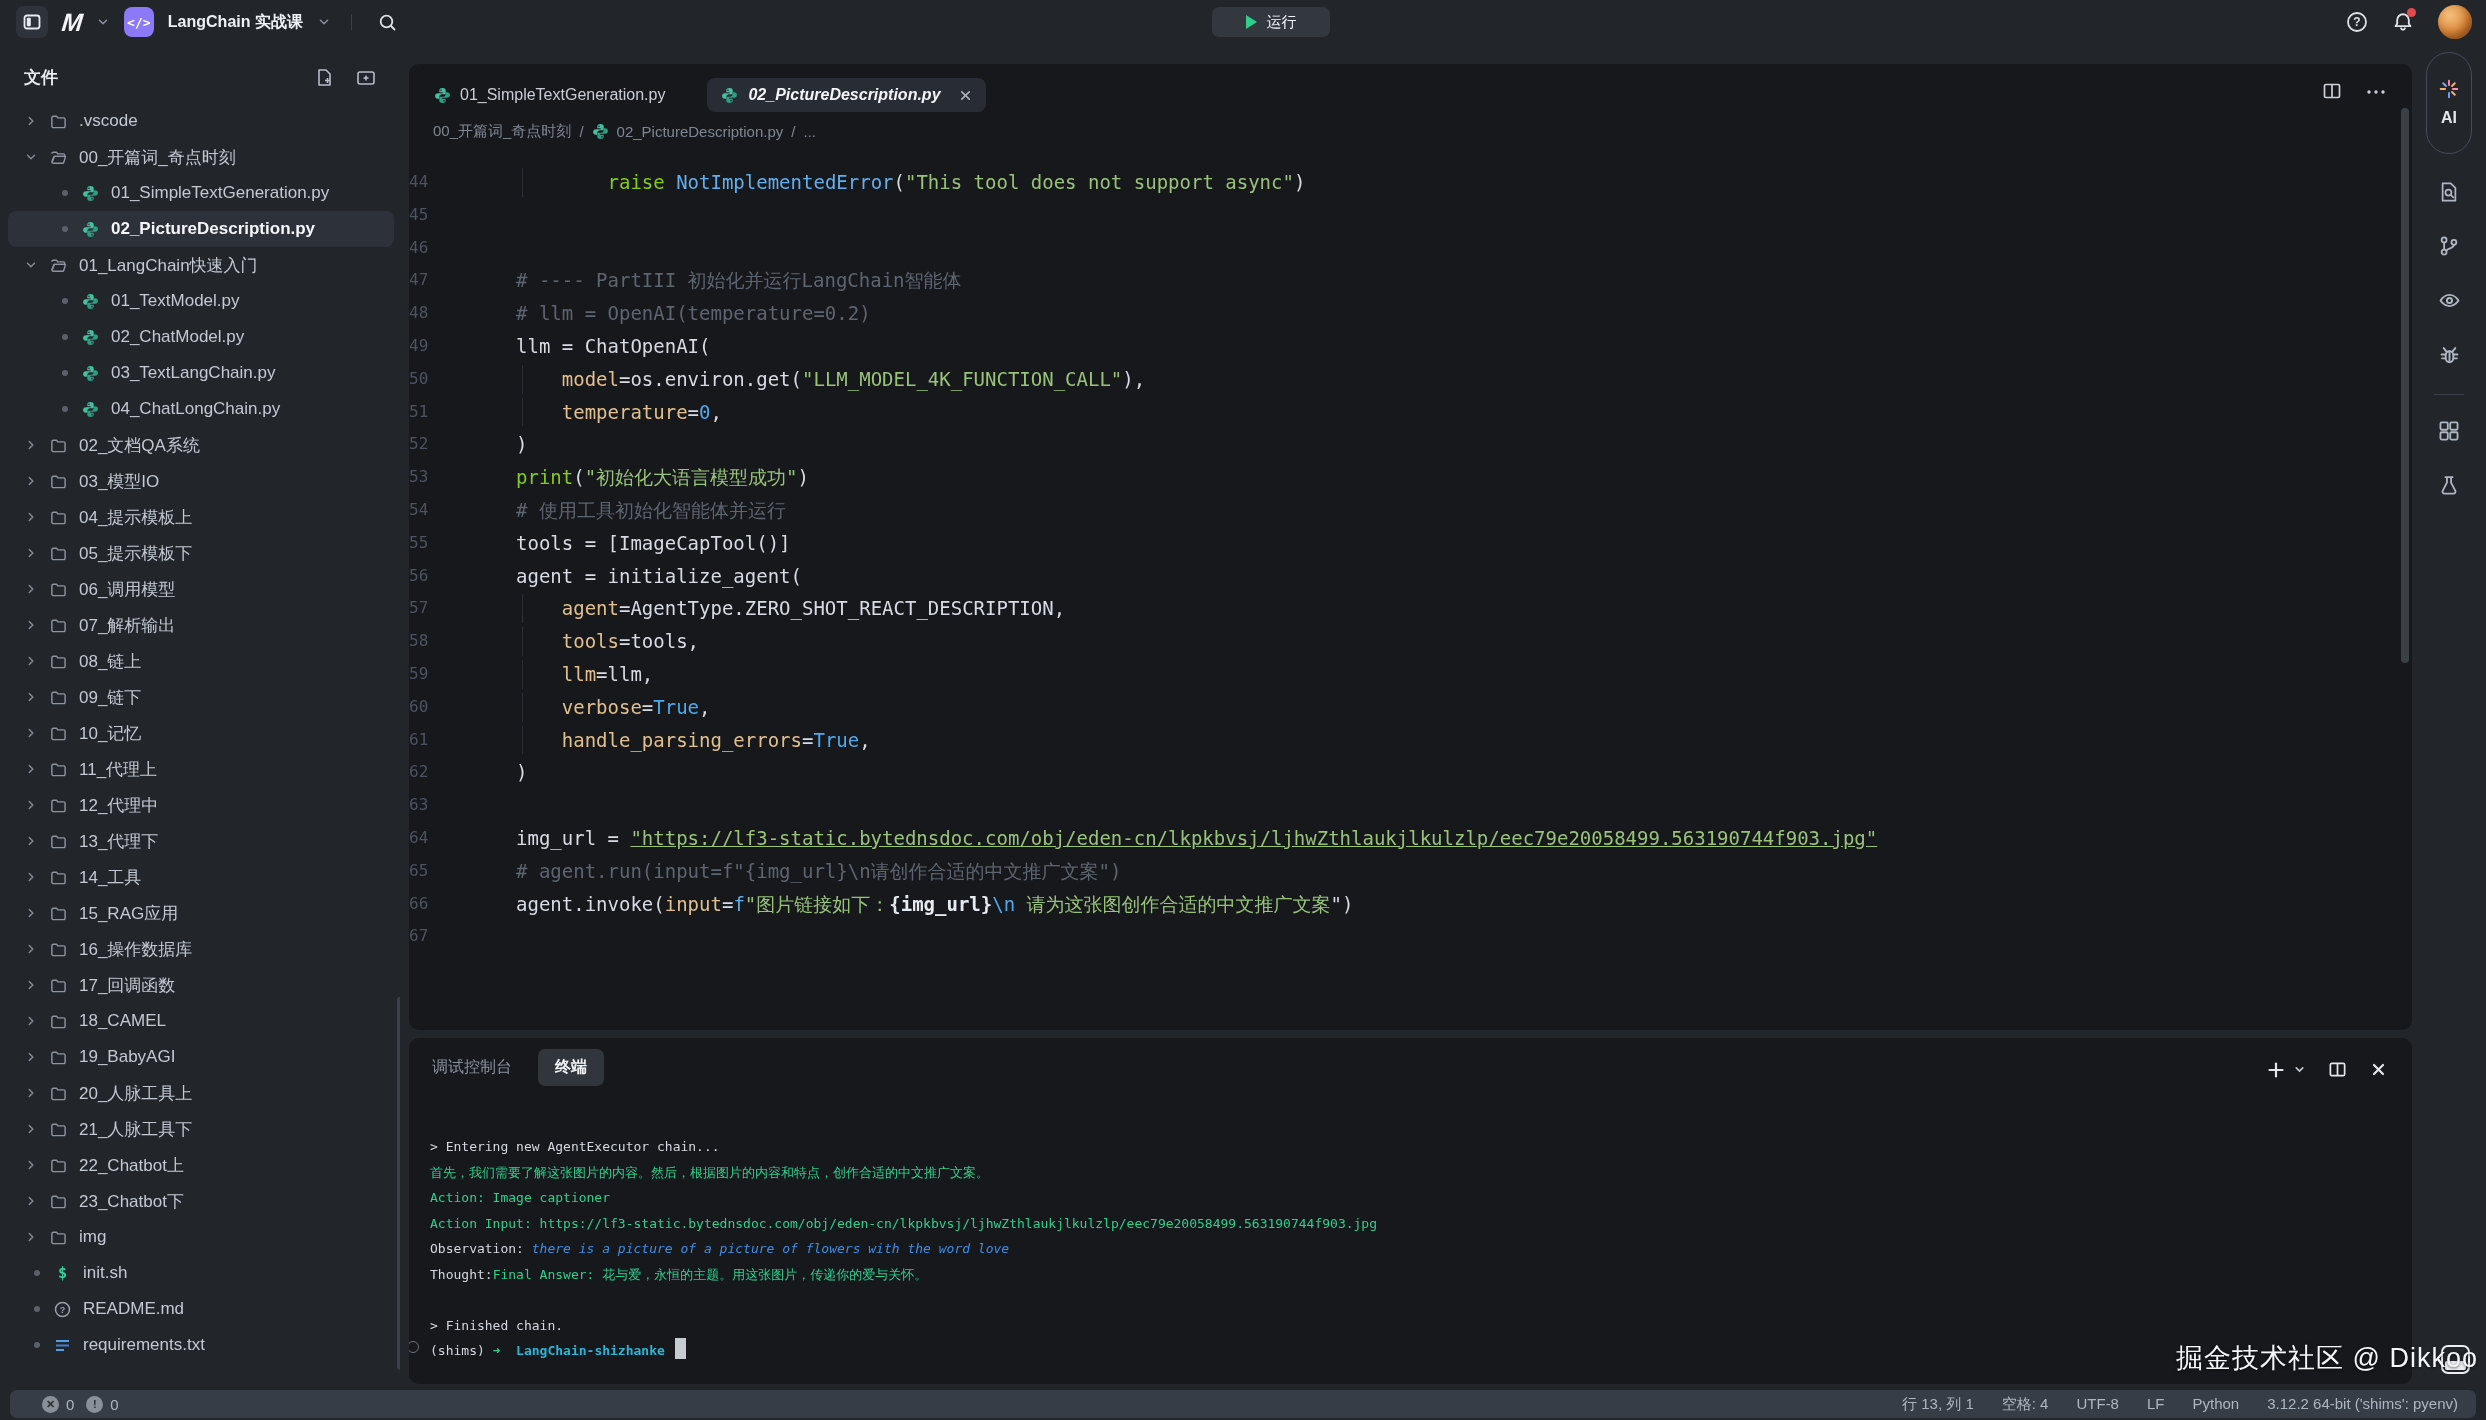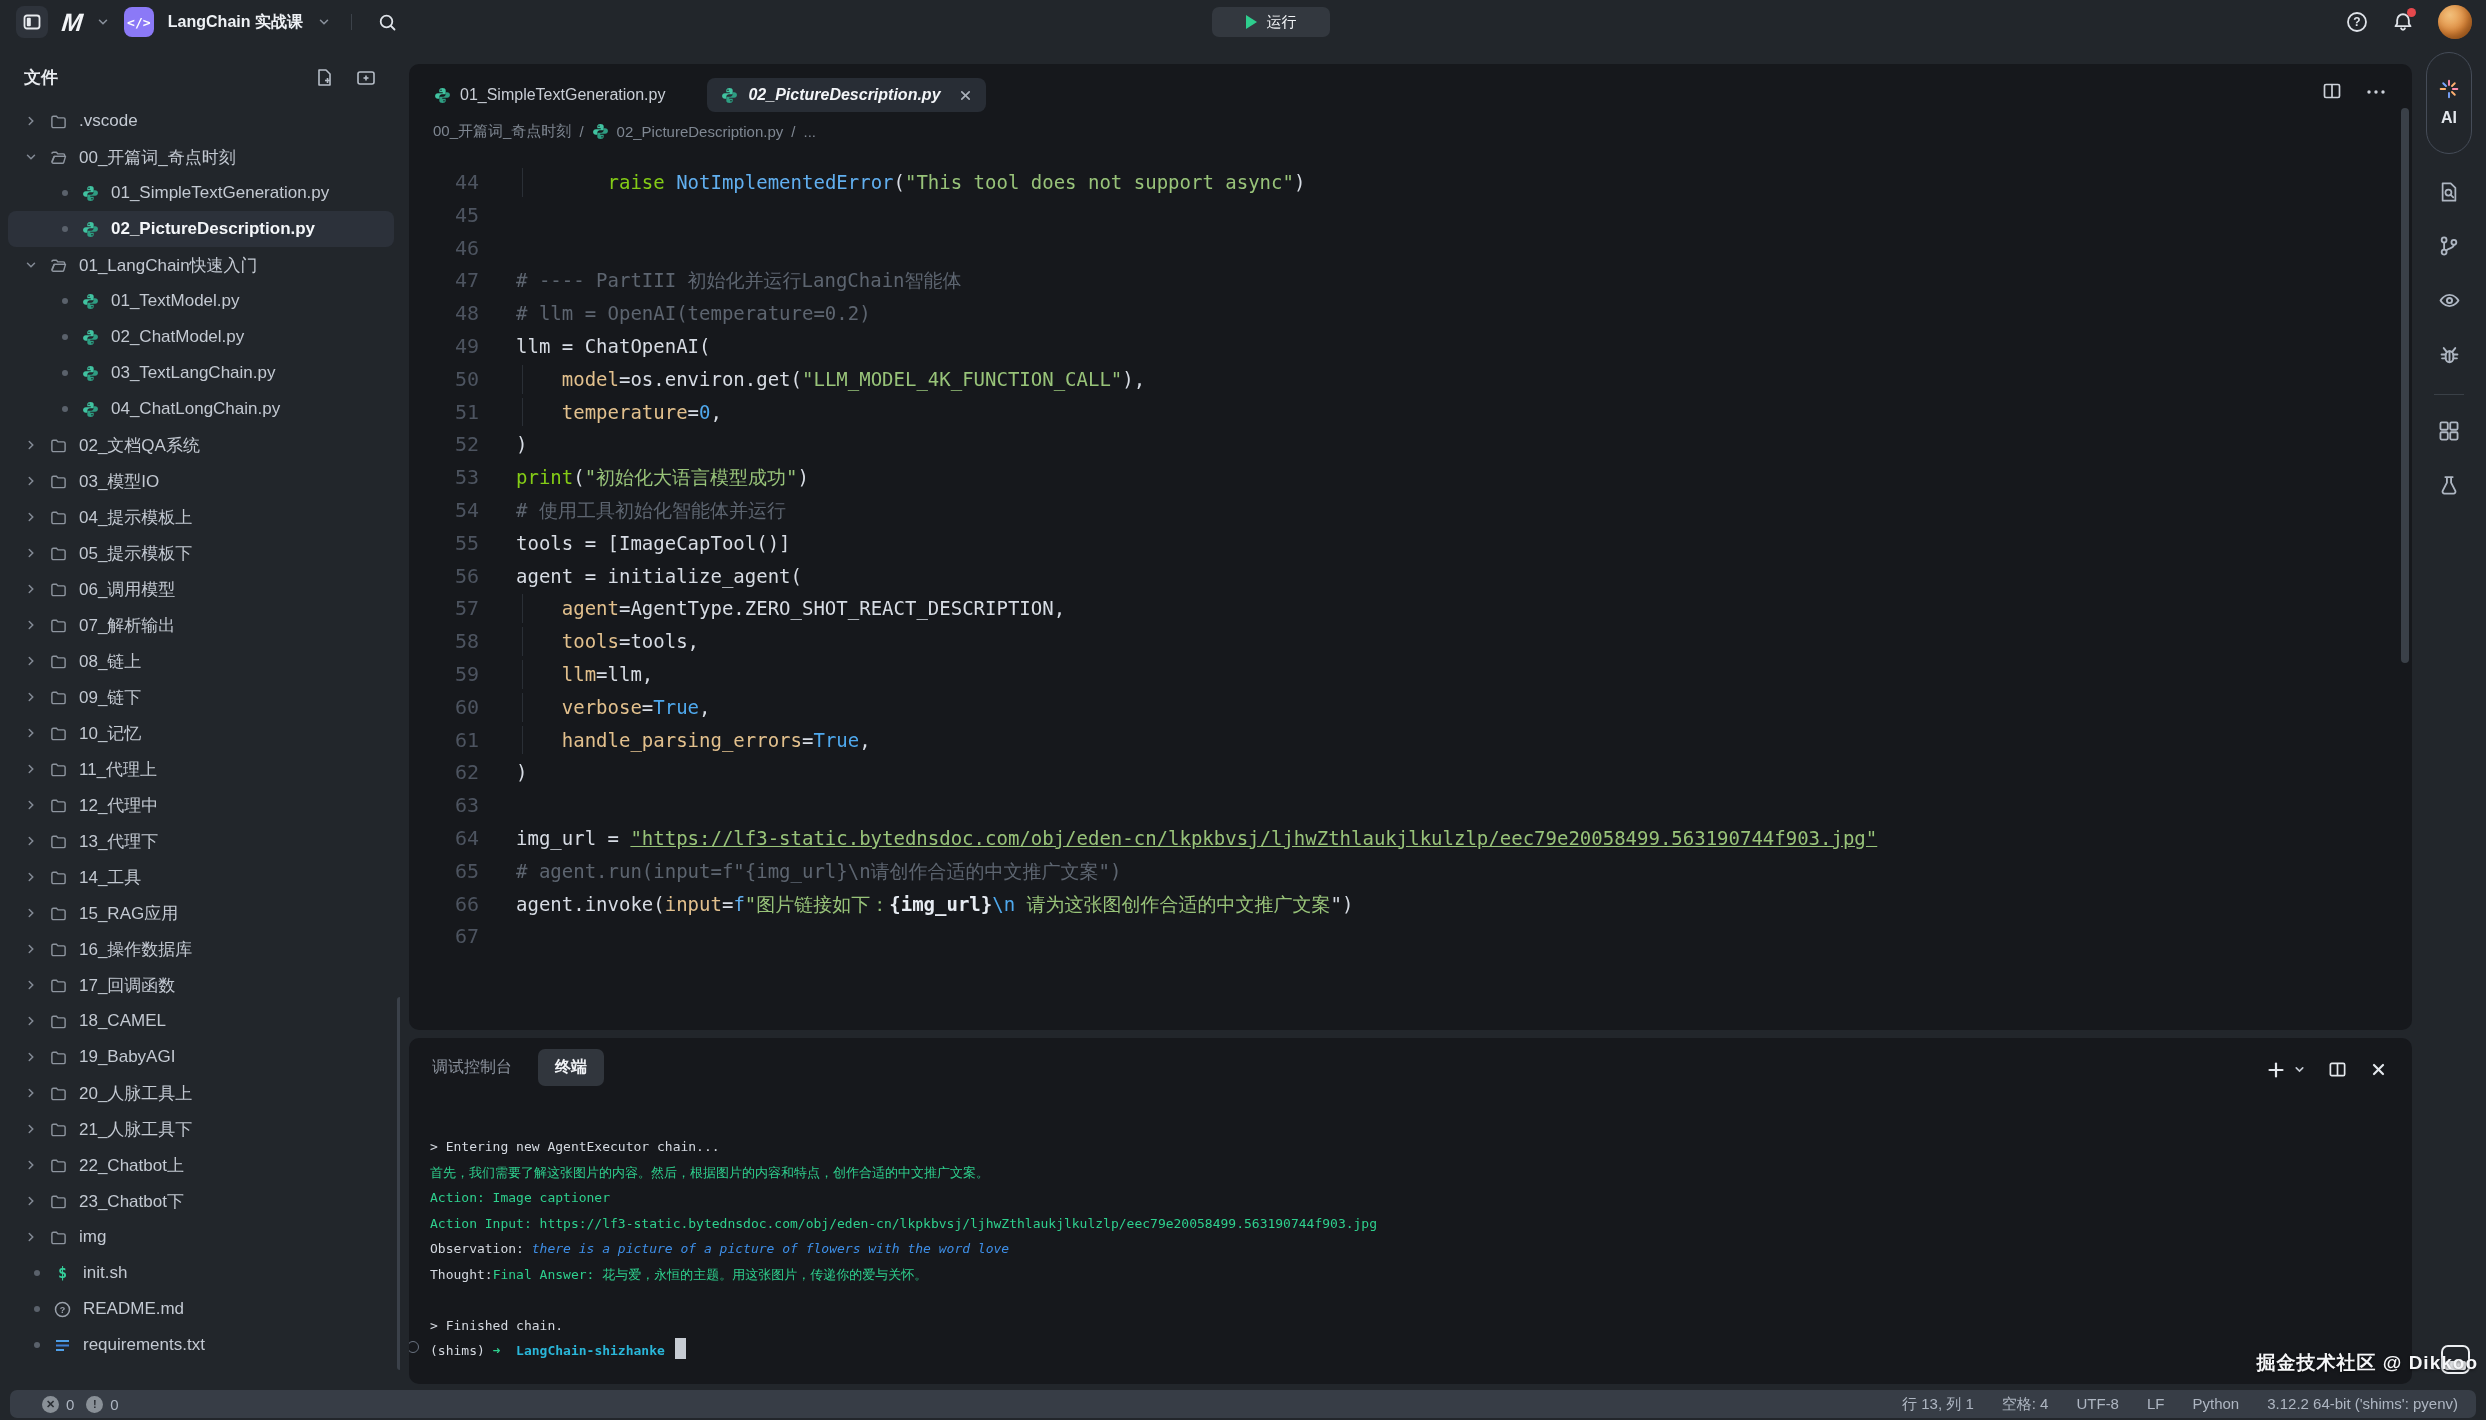--- a/index.html
+++ b/index.html
@@ -44,21 +44,21 @@
   
   .editor { position:absolute; left:409px; top:64px; width:2003px; height:966px; background:#16181c; border-radius:10px; overflow:hidden; }
   .tabs-row { display:flex; align-items:center; height:52px; padding:10px 20px 0 21px; }
   .tab { display:flex; align-items:center; gap:9px; font-size:16px; color:#c9ced6; padding:8px 4px; }
   .tab.active { background:#282d35; border-radius:8px; padding:8px 14px; margin-left:38px; font-style:italic; font-weight:bold; color:#f3f5f8; gap:10px; }
   .tab .close { margin-left:8px; display:flex; }
   .ed-actions { position:absolute; top:24px; display:flex; }
   .breadcrumb { display:flex; align-items:center; gap:8px; padding:6px 0 0 24px; font-size:15px; color:#7f8792; }
   .code { position:absolute; left:0; top:102px; right:16px; font-family:"DejaVu Sans Mono",monospace; font-size:19px; }
   .cline { display:flex; height:32.8px; line-height:32.8px; position:relative; }
-  .cline .ln { width:70px; text-align:right; color:#4d5460; font-size:20px; flex:none; }
+  .cline .ln { width:70px; color:#4d5460; font-size:16px; flex:none; }
   .cline .lt { margin-left:37px; white-space:pre; position:relative; }
   .cline .guide { position:absolute; left:113px; top:2px; bottom:2px; width:1px; background:#2a2f36; }
   .tk-pl { color:#d7dce4; } .tk-kw { color:#84cc16; } .tk-fn { color:#61afef; }
   .tk-str { color:#98c379; } .tk-lnk { color:#98c379; text-decoration:underline; }
   .tk-cm { color:#5d6570; } .tk-pr { color:#e2c08d; } .tk-num { color:#4fa9ee; }
   .tk-esc { color:#4fa9ee; } .tk-br { color:#e6ebf2; font-weight:bold; }
   .ed-scroll { position:absolute; right:3px; top:44px; width:8px; height:555px; background:#3a4048; border-radius:4px; }
 
   
   .termpanel { position:absolute; left:409px; top:1038px; width:2003px; height:346px; background:#16181c; border-radius:10px; overflow:hidden; }
@@ -83,21 +83,21 @@
   .panel-toggle { position:absolute; right:16px; bottom:46px; width:29px; height:29px; border:2.5px solid #eceef1; border-radius:7px; }
   .panel-toggle::after { content:""; position:absolute; left:2px; right:2px; bottom:2px; height:9px; background:#eceef1; border-radius:2px; }
 
   
   .statusbar { position:absolute; left:10px; right:10px; bottom:2px; height:28px; background:#373d46; border-radius:7px; display:flex; align-items:center; padding:0 18px; font-size:15px; color:#aeb6c2; }
   .sb-left { display:flex; align-items:center; gap:12px; margin-left:14px; }
   .sb-badge { display:flex; align-items:center; gap:7px; }
   .sb-circle { width:17px; height:17px; border-radius:50%; background:#899097; color:#2b2f35; font-size:11px; font-weight:bold; display:flex; align-items:center; justify-content:center; }
   .sb-right { margin-left:auto; display:flex; gap:28px; }
 
-  .watermark { position:absolute; right:8px; bottom:44px; font-size:19px; font-weight:bold; color:#f5f6f8; text-shadow:0 1px 3px rgba(0,0,0,.6); letter-spacing:1px;text-align:right; }
+  .watermark { position:absolute; right:8px; bottom:44px; font-size:27px; font-weight:normal; color:#f5f6f8; text-shadow:0 1px 3px rgba(0,0,0,.6); letter-spacing:1px;text-align:right; }
 
   svg { display:block; }
 </style>
 </head>
 <body>
 
 <div class="titlebar">
   <div class="tb-left">
     <div class="icon-btn boxed">
       <svg width="18" height="18" viewBox="0 0 18 18">

